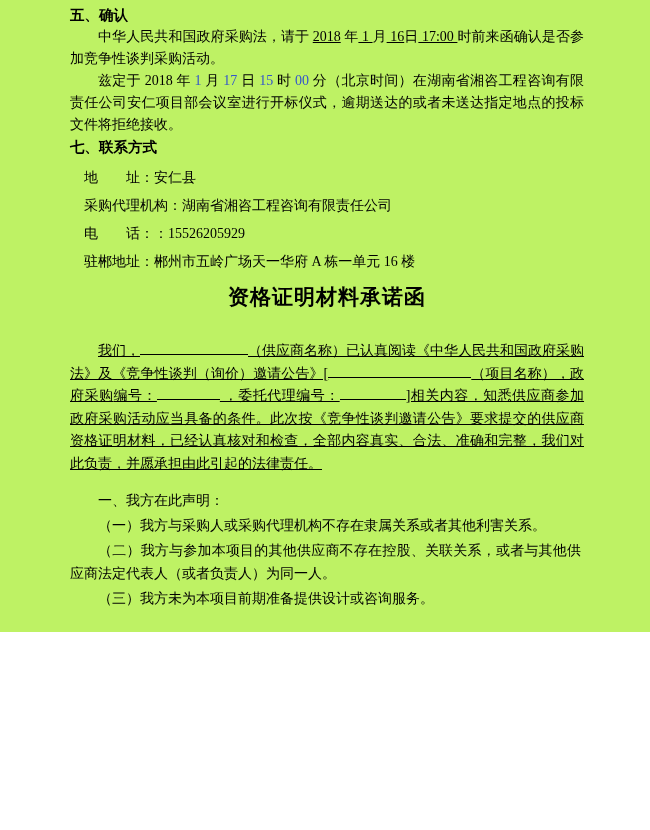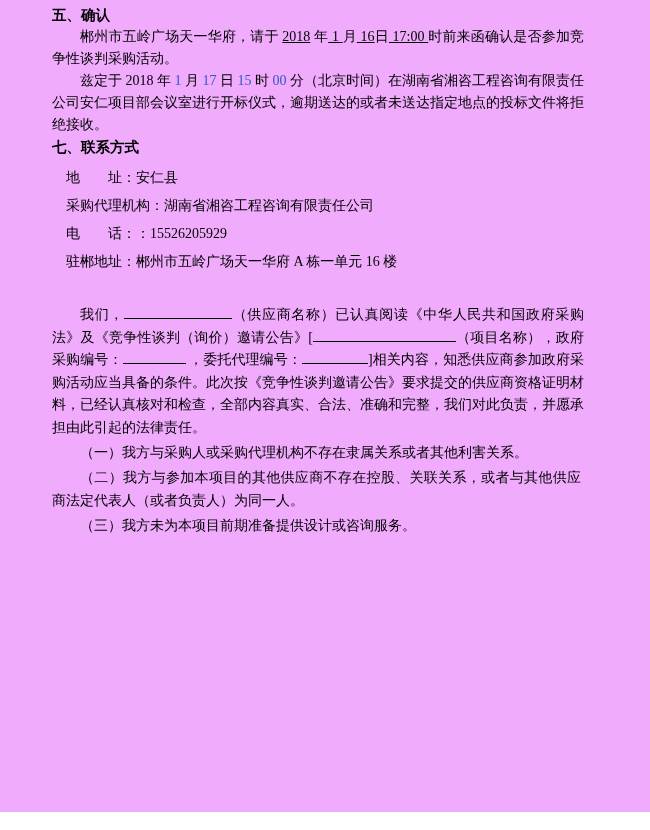--- a/index.html
+++ b/index.html
@@ -3,28 +3,28 @@
 <meta charset="utf-8">
 <style>
   html, body {
     margin: 0;
     padding: 0;
     background: #ffffff;
   }
   .page {
     position: relative;
     width: 650px;
-    height: 812px;
+    height: 632px;
     overflow: hidden;
     box-sizing: border-box;
-    padding: 4px 66px 0 52px;
+    padding: 4px 66px 0 70px;
     font-family: "Liberation Serif", "DejaVu Serif", serif;
     font-size: 14px;
     color: #000000;
-    background: #f0abfc;
+    background: #bef264;
   }
   h3.sec-heading {
     margin: 0;
     font-size: 14.5px;
     font-weight: bold;
     line-height: 22px;
   }
   .sec-gap { margin-top: 2px; }
   p.para {
     margin: 0;
@@ -54,20 +54,21 @@
     font-weight: bold;
     text-align: center;
     line-height: 30px;
     letter-spacing: 1px;
   }
   p.body-para {
     margin: 28px 0 0 0;
     line-height: 22.5px;
     text-align: justify;
     text-indent: 2em;
+    text-decoration: underline;
   }
   .blank {
     display: inline-block;
     border-bottom: 1px solid #000;
     height: 13px;
     vertical-align: baseline;
   }
   .blank-supplier { width: 108px; }
   .blank-project  { width: 143px; }
   .blank-purchase { width: 63px; }
@@ -83,32 +84,34 @@
     text-align: justify;
     text-indent: 2em;
   }
 </style>
 </head>
 <body>
 
 <div class="page">
 
   <h3 class="sec-heading">五、确认</h3>
-  <p class="para"><span>郴州市五岭广场天一华府，请于 </span><span class="u">2018</span><span> 年</span><span class="u"> 1 </span><span>月</span><span class="u"> 16</span><span>日</span><span class="u"> 17:00 </span><span>时前来函确认是否参加竞争性谈判采购活动。</span></p>
+  <p class="para"><span>中华人民共和国政府采购法，请于 </span><span class="u">2018</span><span> 年</span><span class="u"> 1 </span><span>月</span><span class="u"> 16</span><span>日</span><span class="u"> 17:00 </span><span>时前来函确认是否参加竞争性谈判采购活动。</span></p>
 
   <p class="para"><span>兹定于 2018 年 </span><span class="num" style="color: rgb(51, 85, 204);">1</span><span> 月 </span><span class="num" style="color: rgb(51, 85, 204);">17</span><span> 日 </span><span class="num" style="color: rgb(51, 85, 204);">15</span><span> 时 </span><span class="num" style="color: rgb(51, 85, 204);">00</span><span> 分（北京时间）在湖南省湘咨工程咨询有限责任公司安仁项目部会议室进行开标仪式，逾期送达的或者未送达指定地点的投标文件将拒绝接收。</span></p>
 
   <h3 class="sec-heading sec-gap">七、联系方式</h3>
   <div class="contacts">
     <p class="contact-line">地　　址：安仁县</p>
     <p class="contact-line">采购代理机构：湖南省湘咨工程咨询有限责任公司</p>
     <p class="contact-line">电　　话：：15526205929</p>
     <p class="contact-line">驻郴地址：郴州市五岭广场天一华府 A 栋一单元 16 楼</p>
   </div>
 
+  <h1 class="attach-title">资格证明材料承诺函</h1>
 
   <p class="body-para"><span>我们，</span><span class="blank blank-supplier"></span><span>（供应商名称）已认真阅读《中华人民共和国政府采购法》及《竞争性谈判（询价）邀请公告》[</span><span class="blank blank-project"></span><span>（项目名称），政府采购</span><span>编号：</span><span class="blank blank-purchase"></span><span> ，委托代理编号：</span><span class="blank blank-agency"></span><span>]相关内容，知悉供应商参加政府采购活动应当具备的条件。此次按《竞争性谈判邀请公告》要求提交的供应商资格证明材料，已经认真核对和检查，全部内容真实、合法、准确和完整，我们对此负责，并愿承担由此引起的法律责任。</span></p>
 
+  <p class="decl-heading">一、我方在此声明：</p>
   <p class="decl-item">（一）我方与采购人或采购代理机构不存在隶属关系或者其他利害关系。</p>
   <p class="decl-item">（二）我方与参加本项目的其他供应商不存在控股、关联关系，或者与其他供应商法定代表人（或者负责人）为同一人。</p>
   <p class="decl-item">（三）我方未为本项目前期准备提供设计或咨询服务。</p>
 
 </div>
 
 </body></html>

